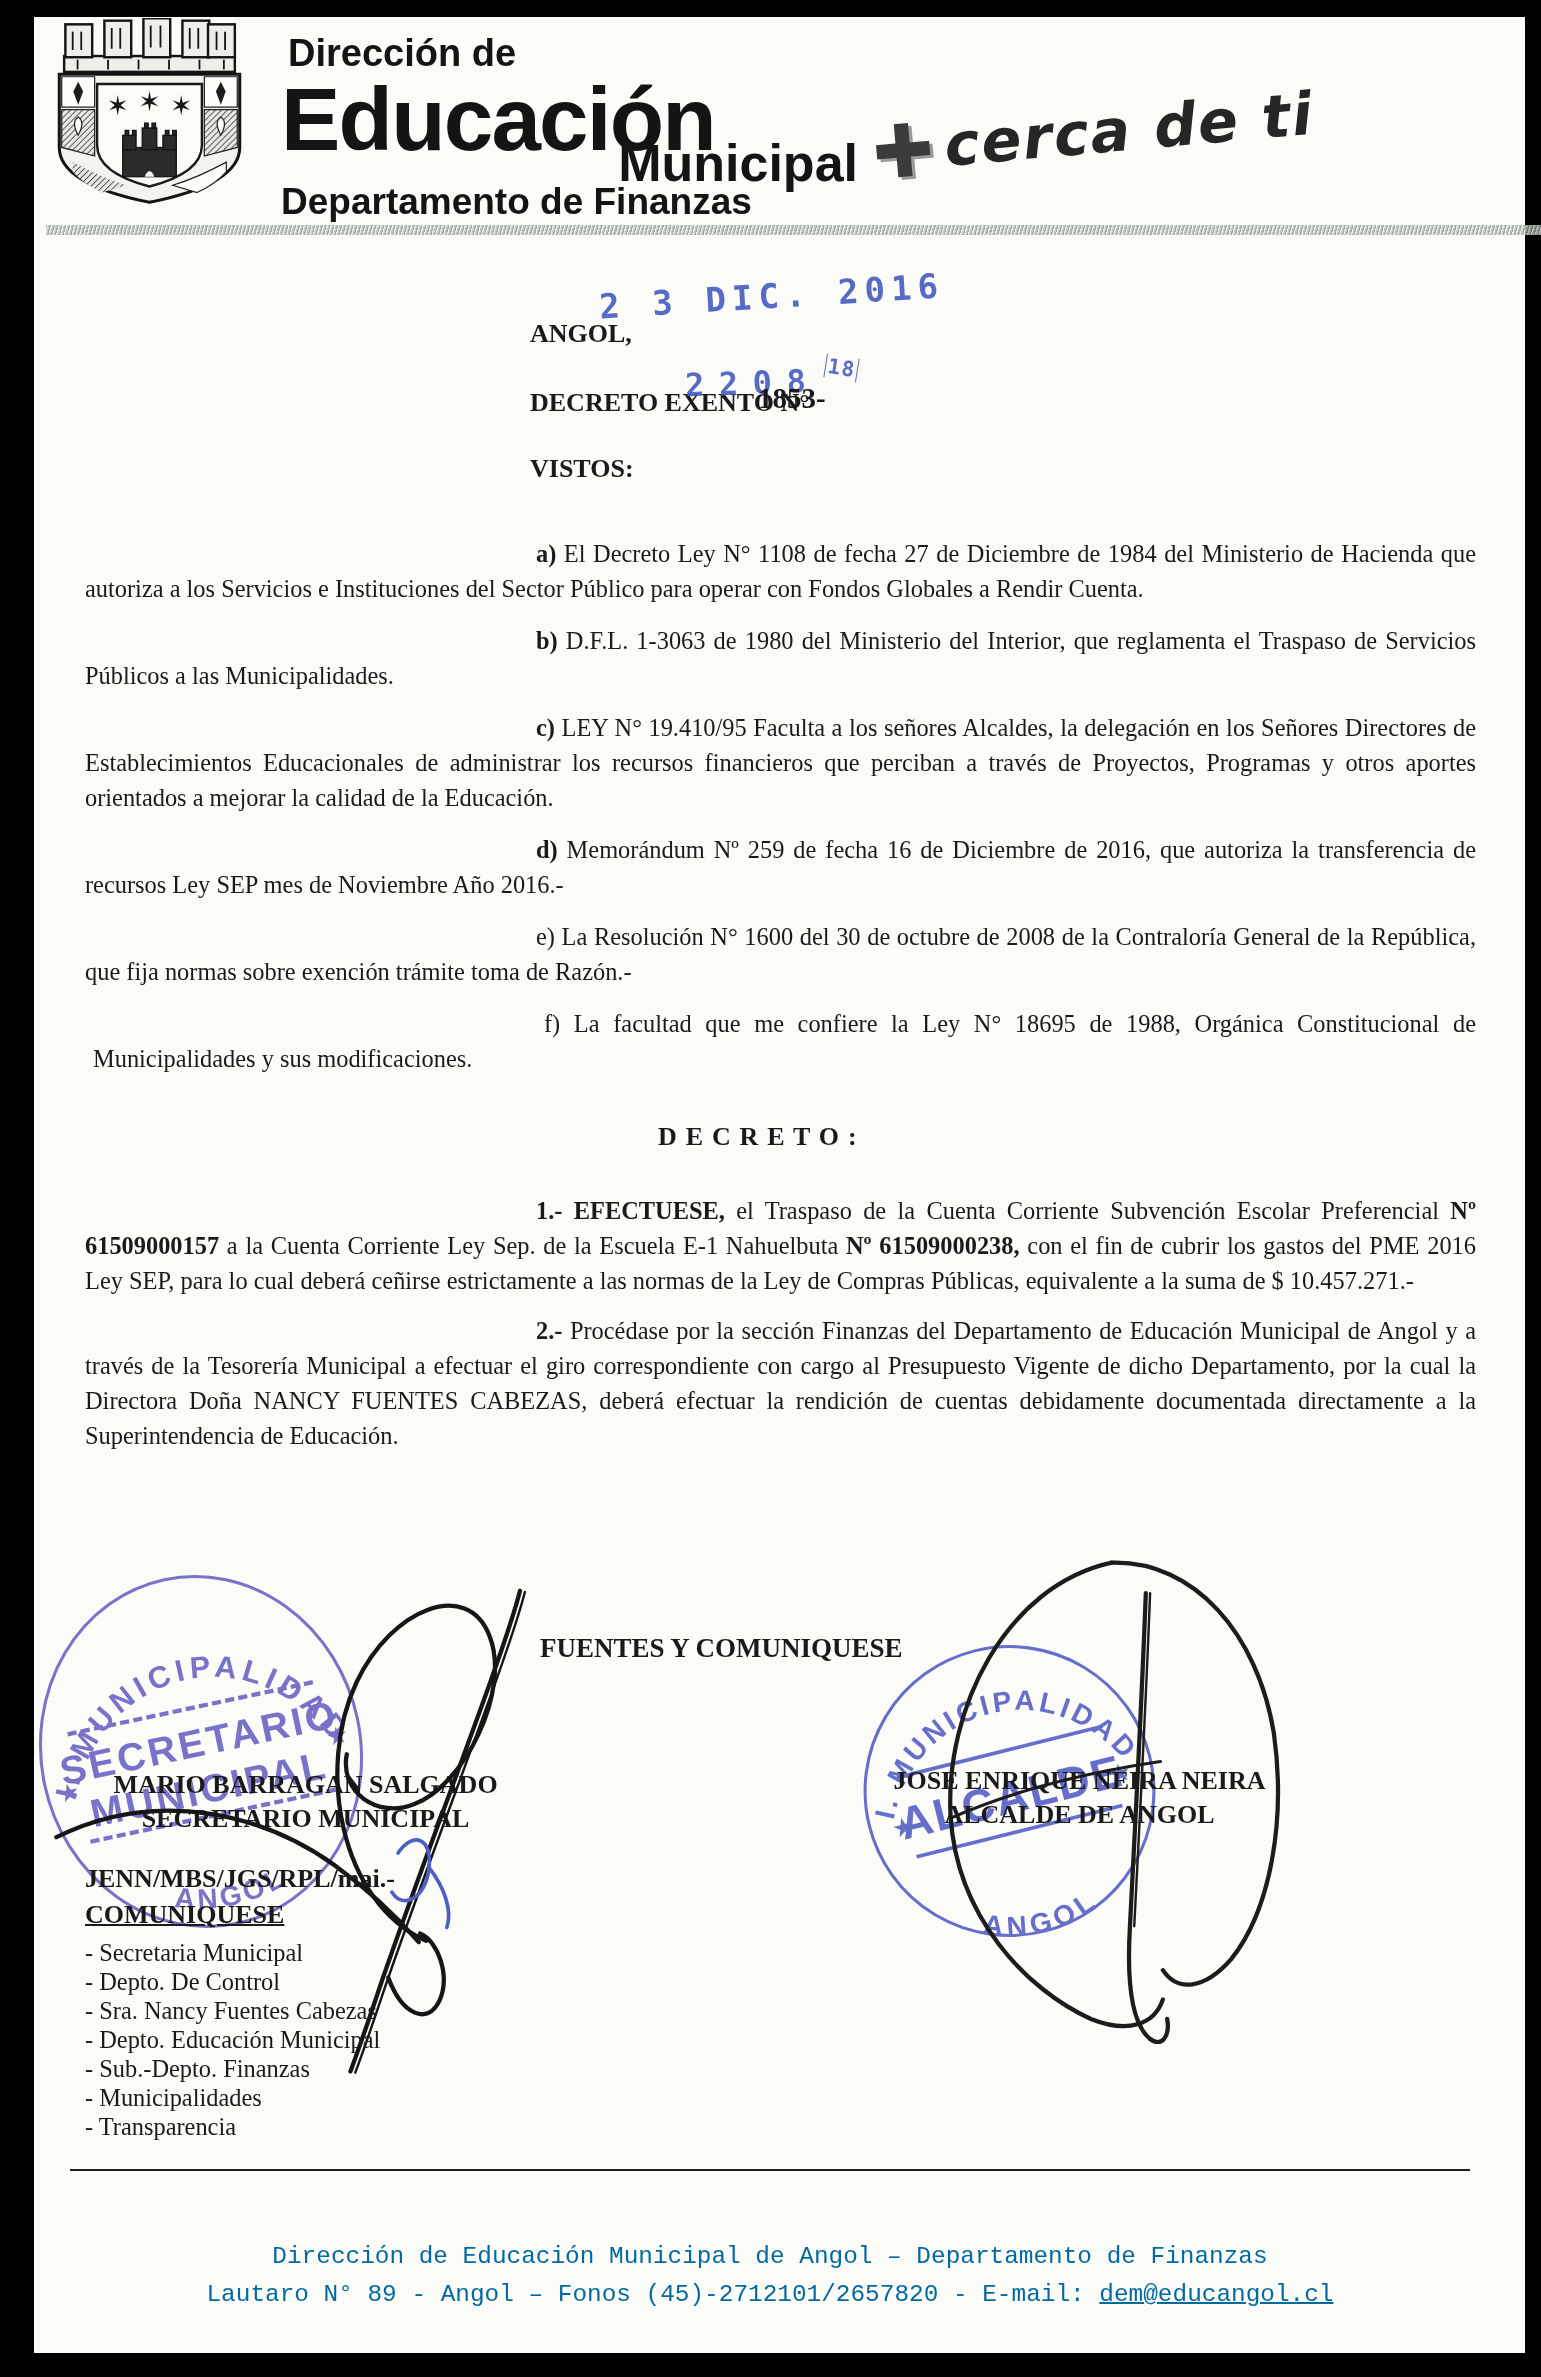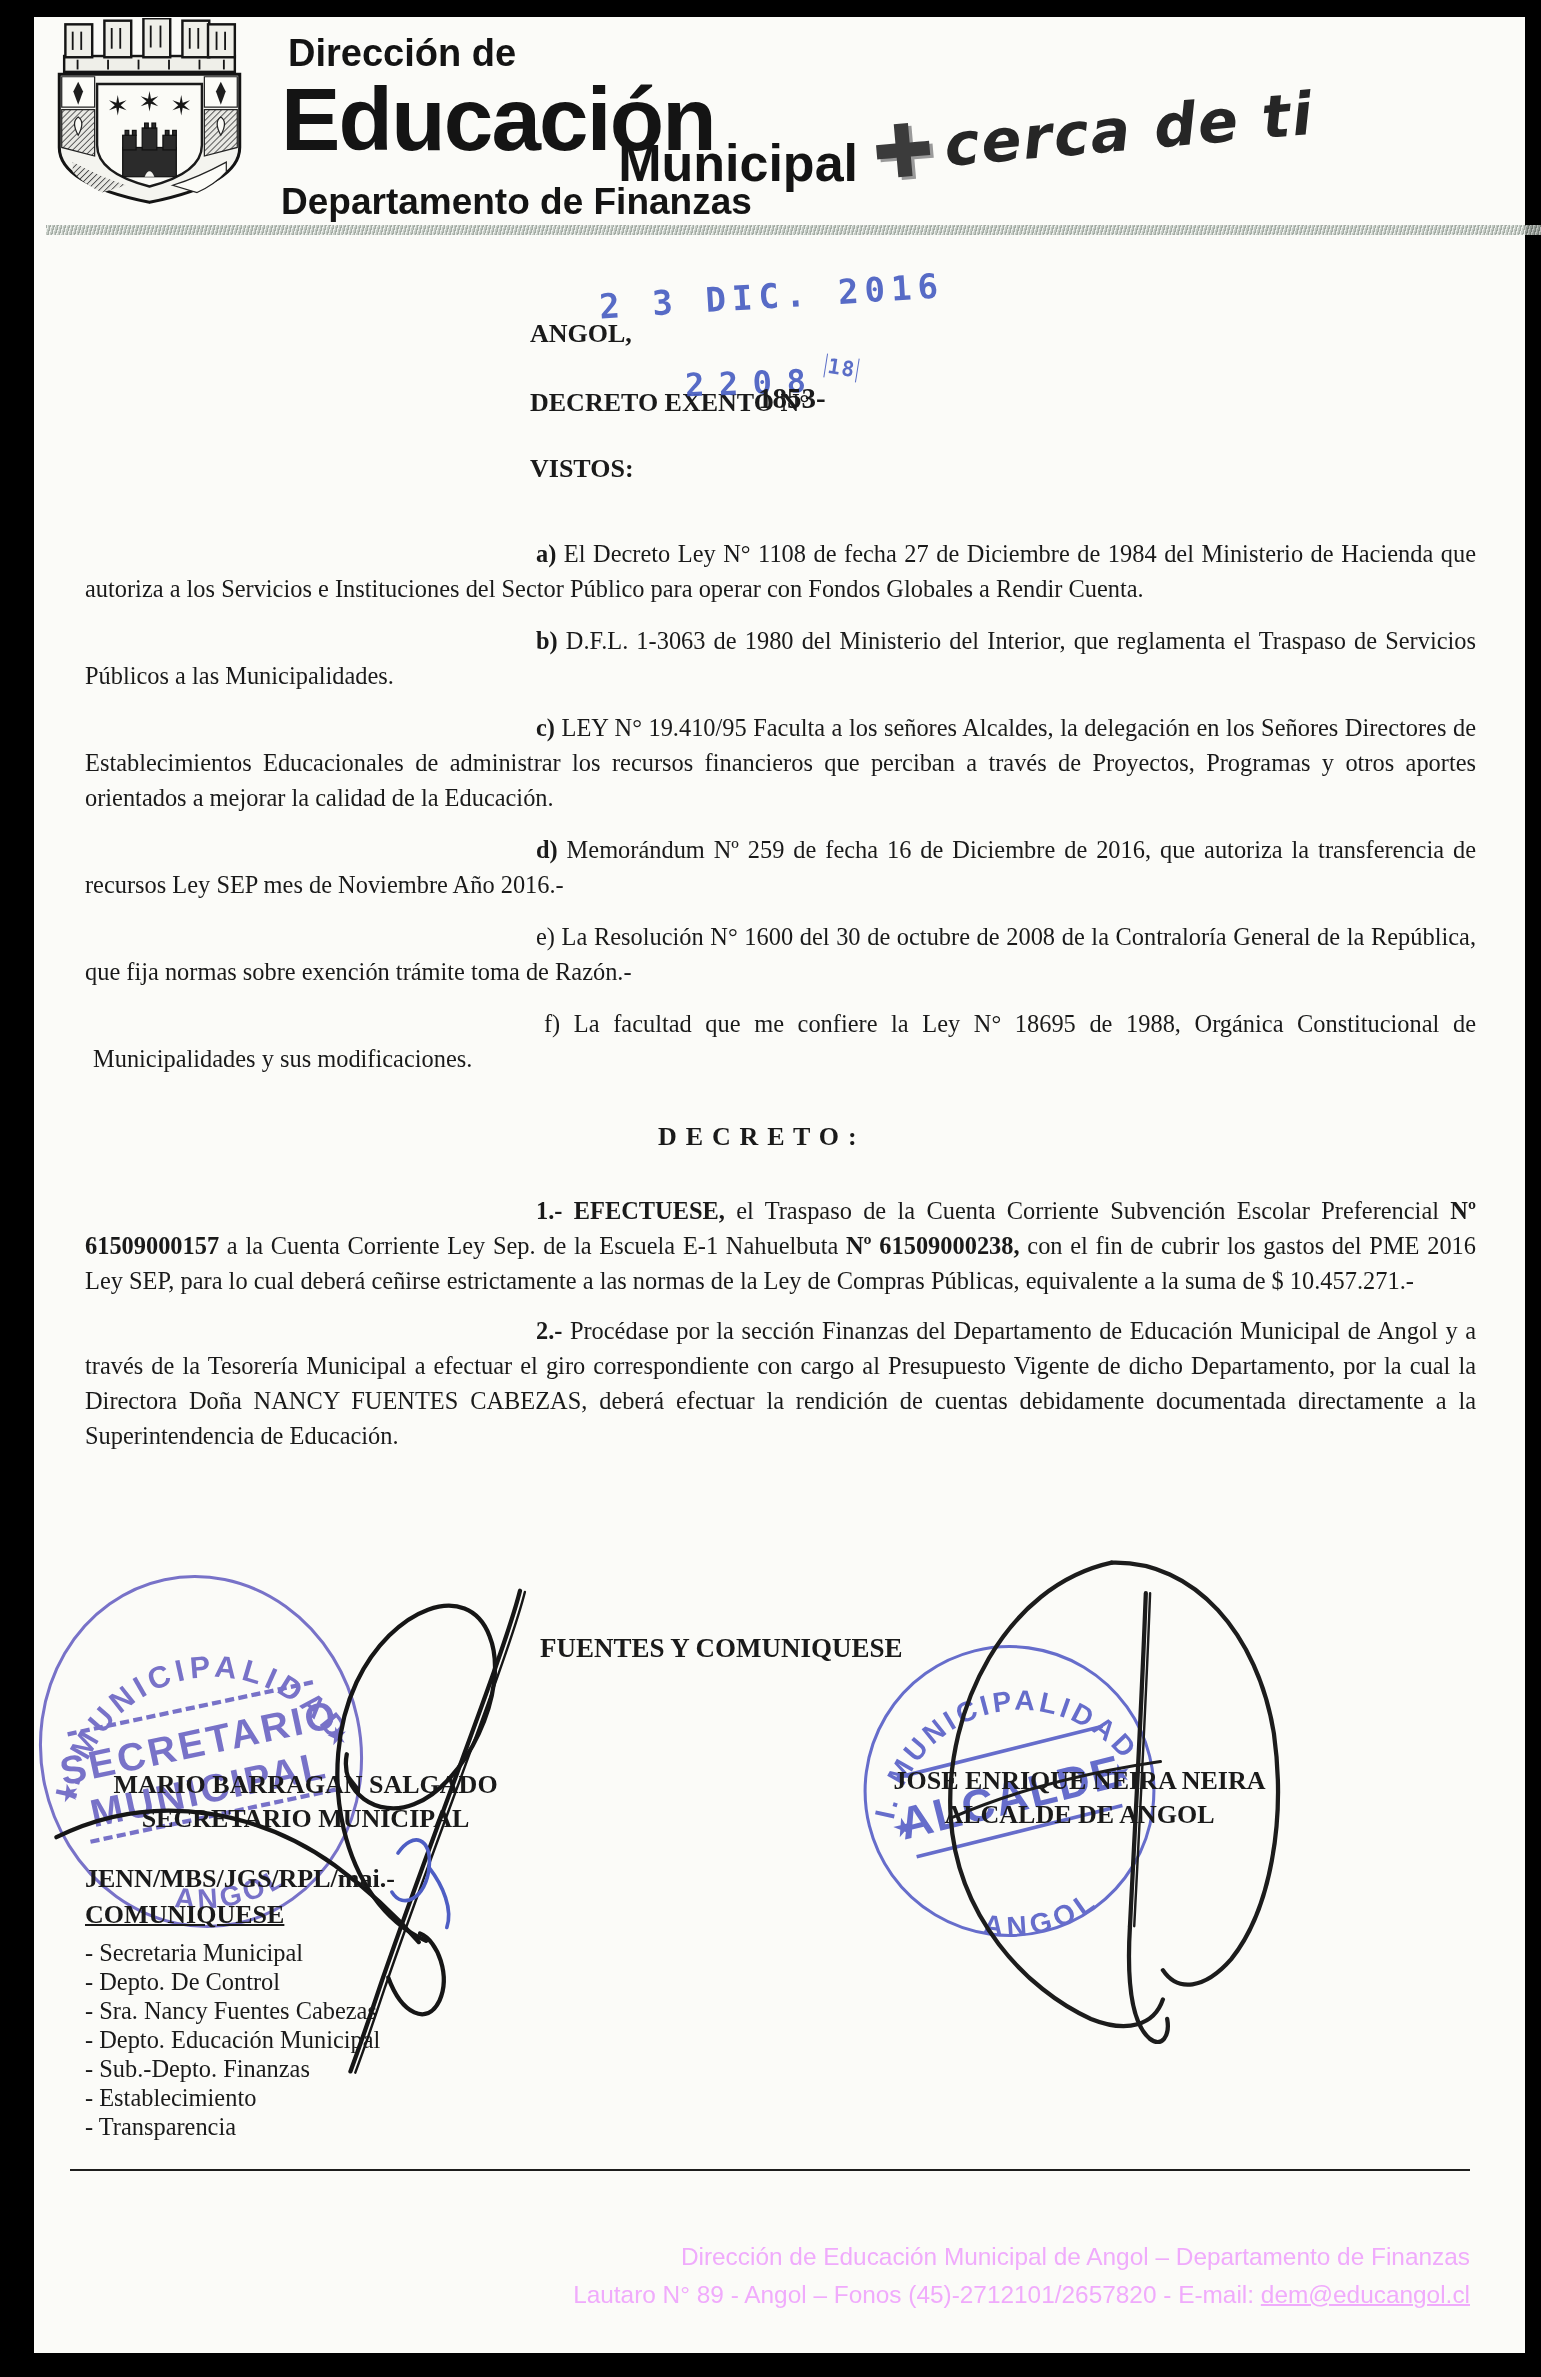--- a/index.html
+++ b/index.html
@@ -49,22 +49,22 @@
   .signer-right{left:872px;top:1764px;width:415px;}
 
   
   .dist{left:85px;top:1864px;font-size:24.4px;line-height:29px;}
   .dist .initials{font-weight:bold;font-size:26px;margin-bottom:7.3px;}
   .dist .dtitle{font-weight:bold;font-size:26px;text-decoration:underline;
                 text-decoration-thickness:2.4px;margin-bottom:8.5px;}
 
   
   .footrule{left:70px;top:2169px;width:1400px;height:2.4px;background:#1e1e1e;}
-  .footer{left:70px;top:2238px;width:1400px;text-align:right;
-          font-family:Liberation Sans, sans-serif;font-size:24.4px;line-height:38px;color:#f0abfc;}
+  .footer{left:70px;top:2238px;width:1400px;text-align:center;
+          font-family:Liberation Mono, monospace;font-size:24.4px;line-height:38px;color:#0369a1;}
   .footer .email{text-decoration:underline;text-decoration-thickness:1.8px;}
 
   svg text{font-family:"Liberation Sans",sans-serif;}
   .stampsvg{opacity:.92;}
   .overlay{pointer-events:none;}
 </style>
 </head>
 <body>
 
 <div class="page">
@@ -252,21 +252,21 @@
   </svg>
 
   <div class="abs dist">
     <div class="initials">JENN/MBS/JGS/RPL/mai.-</div>
     <div class="dtitle">COMUNIQUESE</div>
     <div class="dist-item">- Secretaria Municipal</div>
     <div class="dist-item">- Depto. De Control</div>
     <div class="dist-item">- Sra. Nancy Fuentes Cabezas</div>
     <div class="dist-item">- Depto. Educación Municipal</div>
     <div class="dist-item">- Sub.-Depto. Finanzas</div>
-    <div class="dist-item">- Establecimiento</div>
+    <div class="dist-item">- Municipalidades</div>
     <div class="dist-item">- Transparencia</div>
   </div>
 
   <div class="abs footrule"></div>
   <div class="abs footer">
     <div>Dirección de Educación Municipal de Angol – Departamento de Finanzas</div>
     <div><span>Lautaro  N°  89 - Angol – Fonos (45)-2712101/2657820 - E-mail: </span><span class="email">dem@educangol.cl</span></div>
   </div>
 </div>
 

